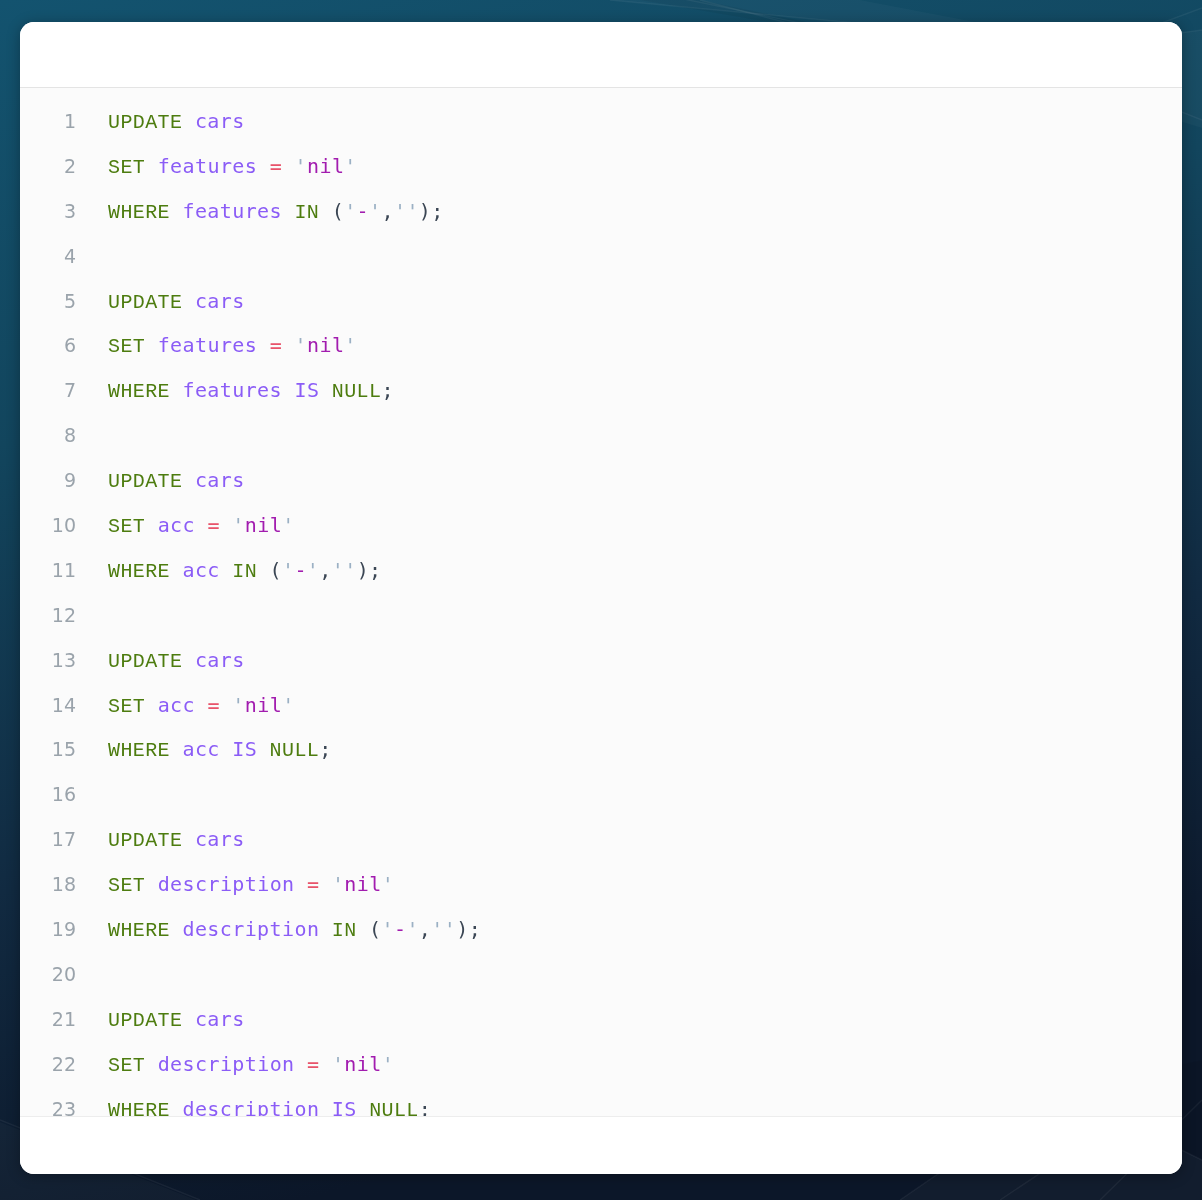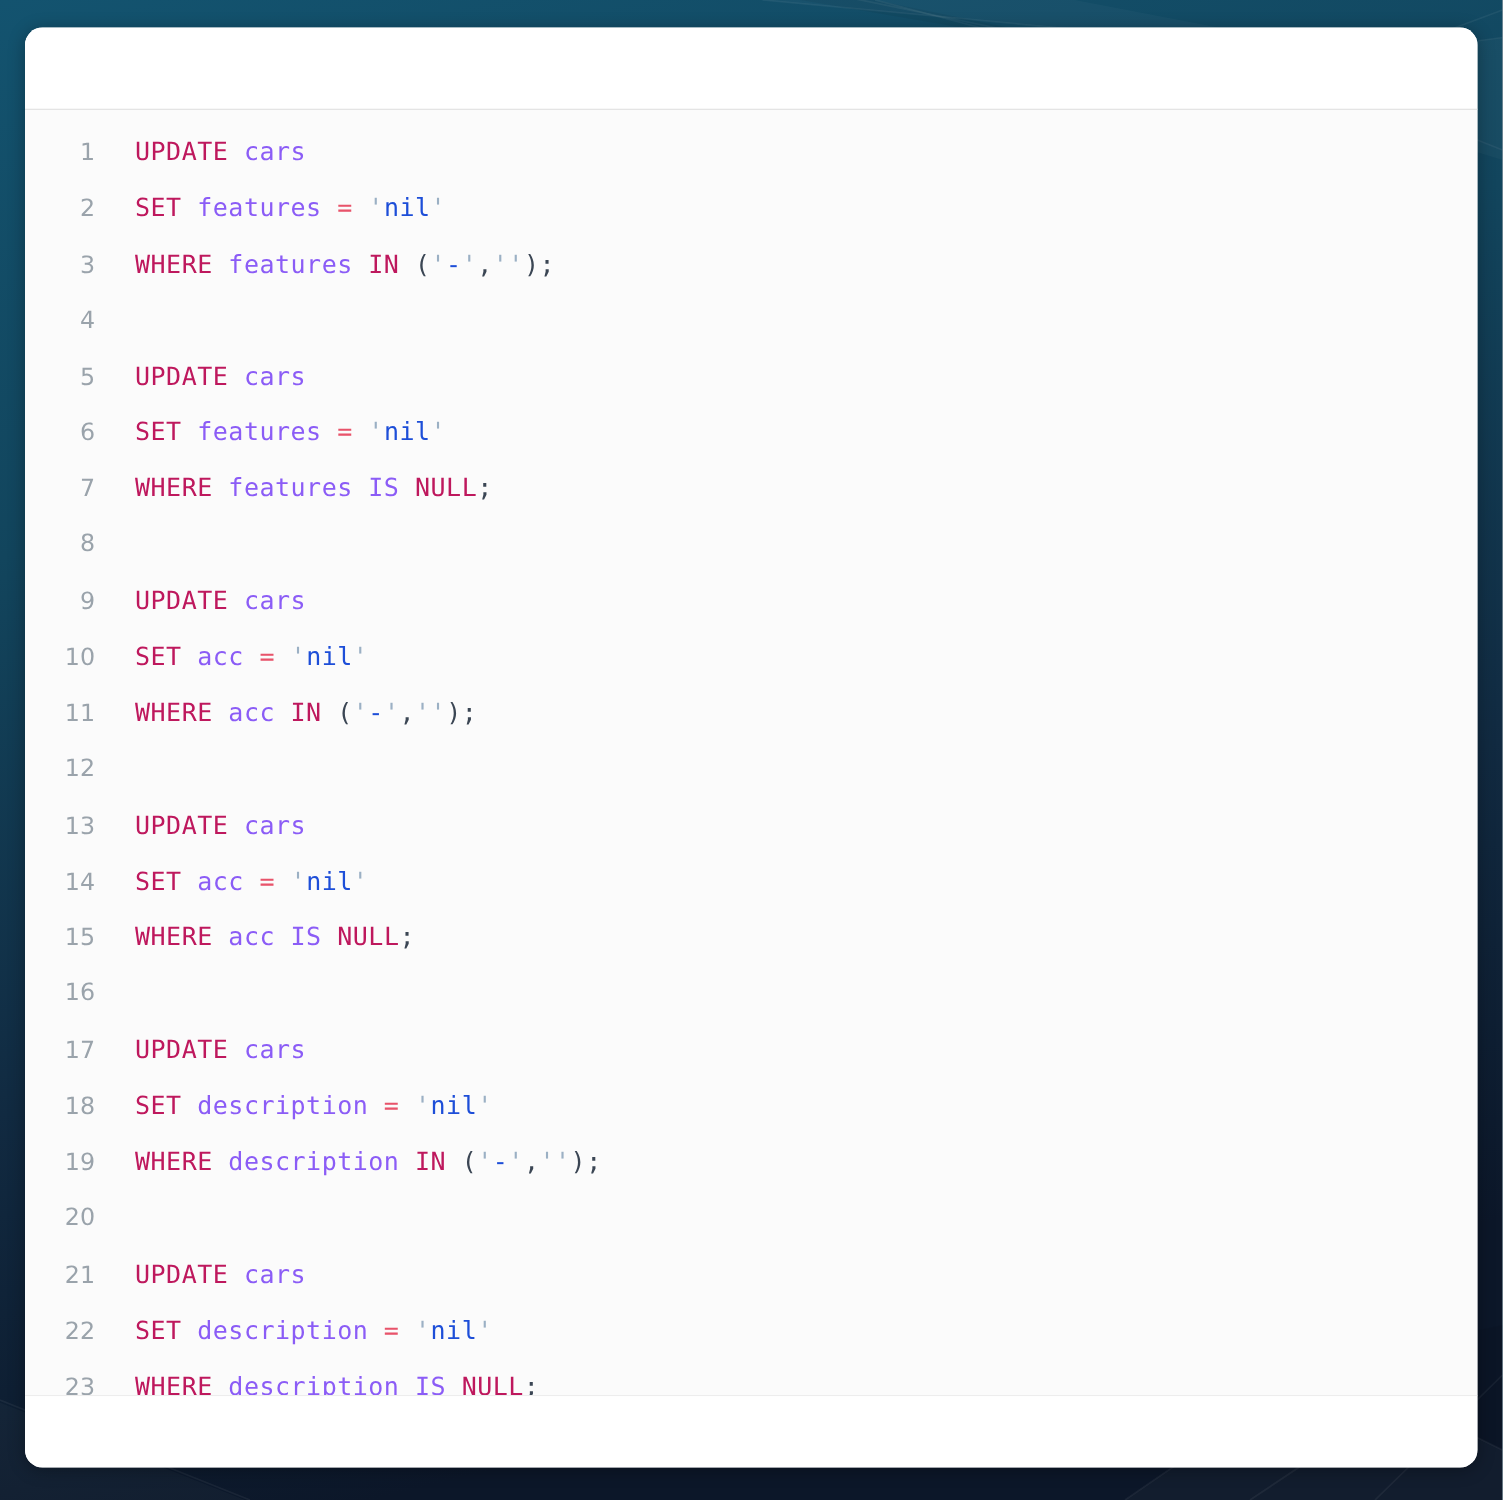--- a/index.html
+++ b/index.html
@@ -82,24 +82,24 @@
     font-family: "DejaVu Sans", sans-serif;
     user-select: none;
   }
 
   .code-text {
     padding-left: 16px;
     color: #3b4654;
     letter-spacing: 0.4px;
   }
 
-  .tok-kw   { color: #be185d; }
+  .tok-kw   { color: #4d7c0f; font-family: Liberation Mono, monospace; }
   .tok-id   { color: #8b5cf6; }
   .tok-op   { color: #e8536a; }
-  .tok-str  { color: #1d4ed8; }
+  .tok-str  { color: #a21caf; }
   .tok-q    { color: #9bb0c4; }
   .tok-punc { color: #3b4654; }
 
   .card-footer {
     position: absolute;
     left: 0;
     top: 1095px;
     width: 1162px;
     height: 57px;
     background: #ffffff;

